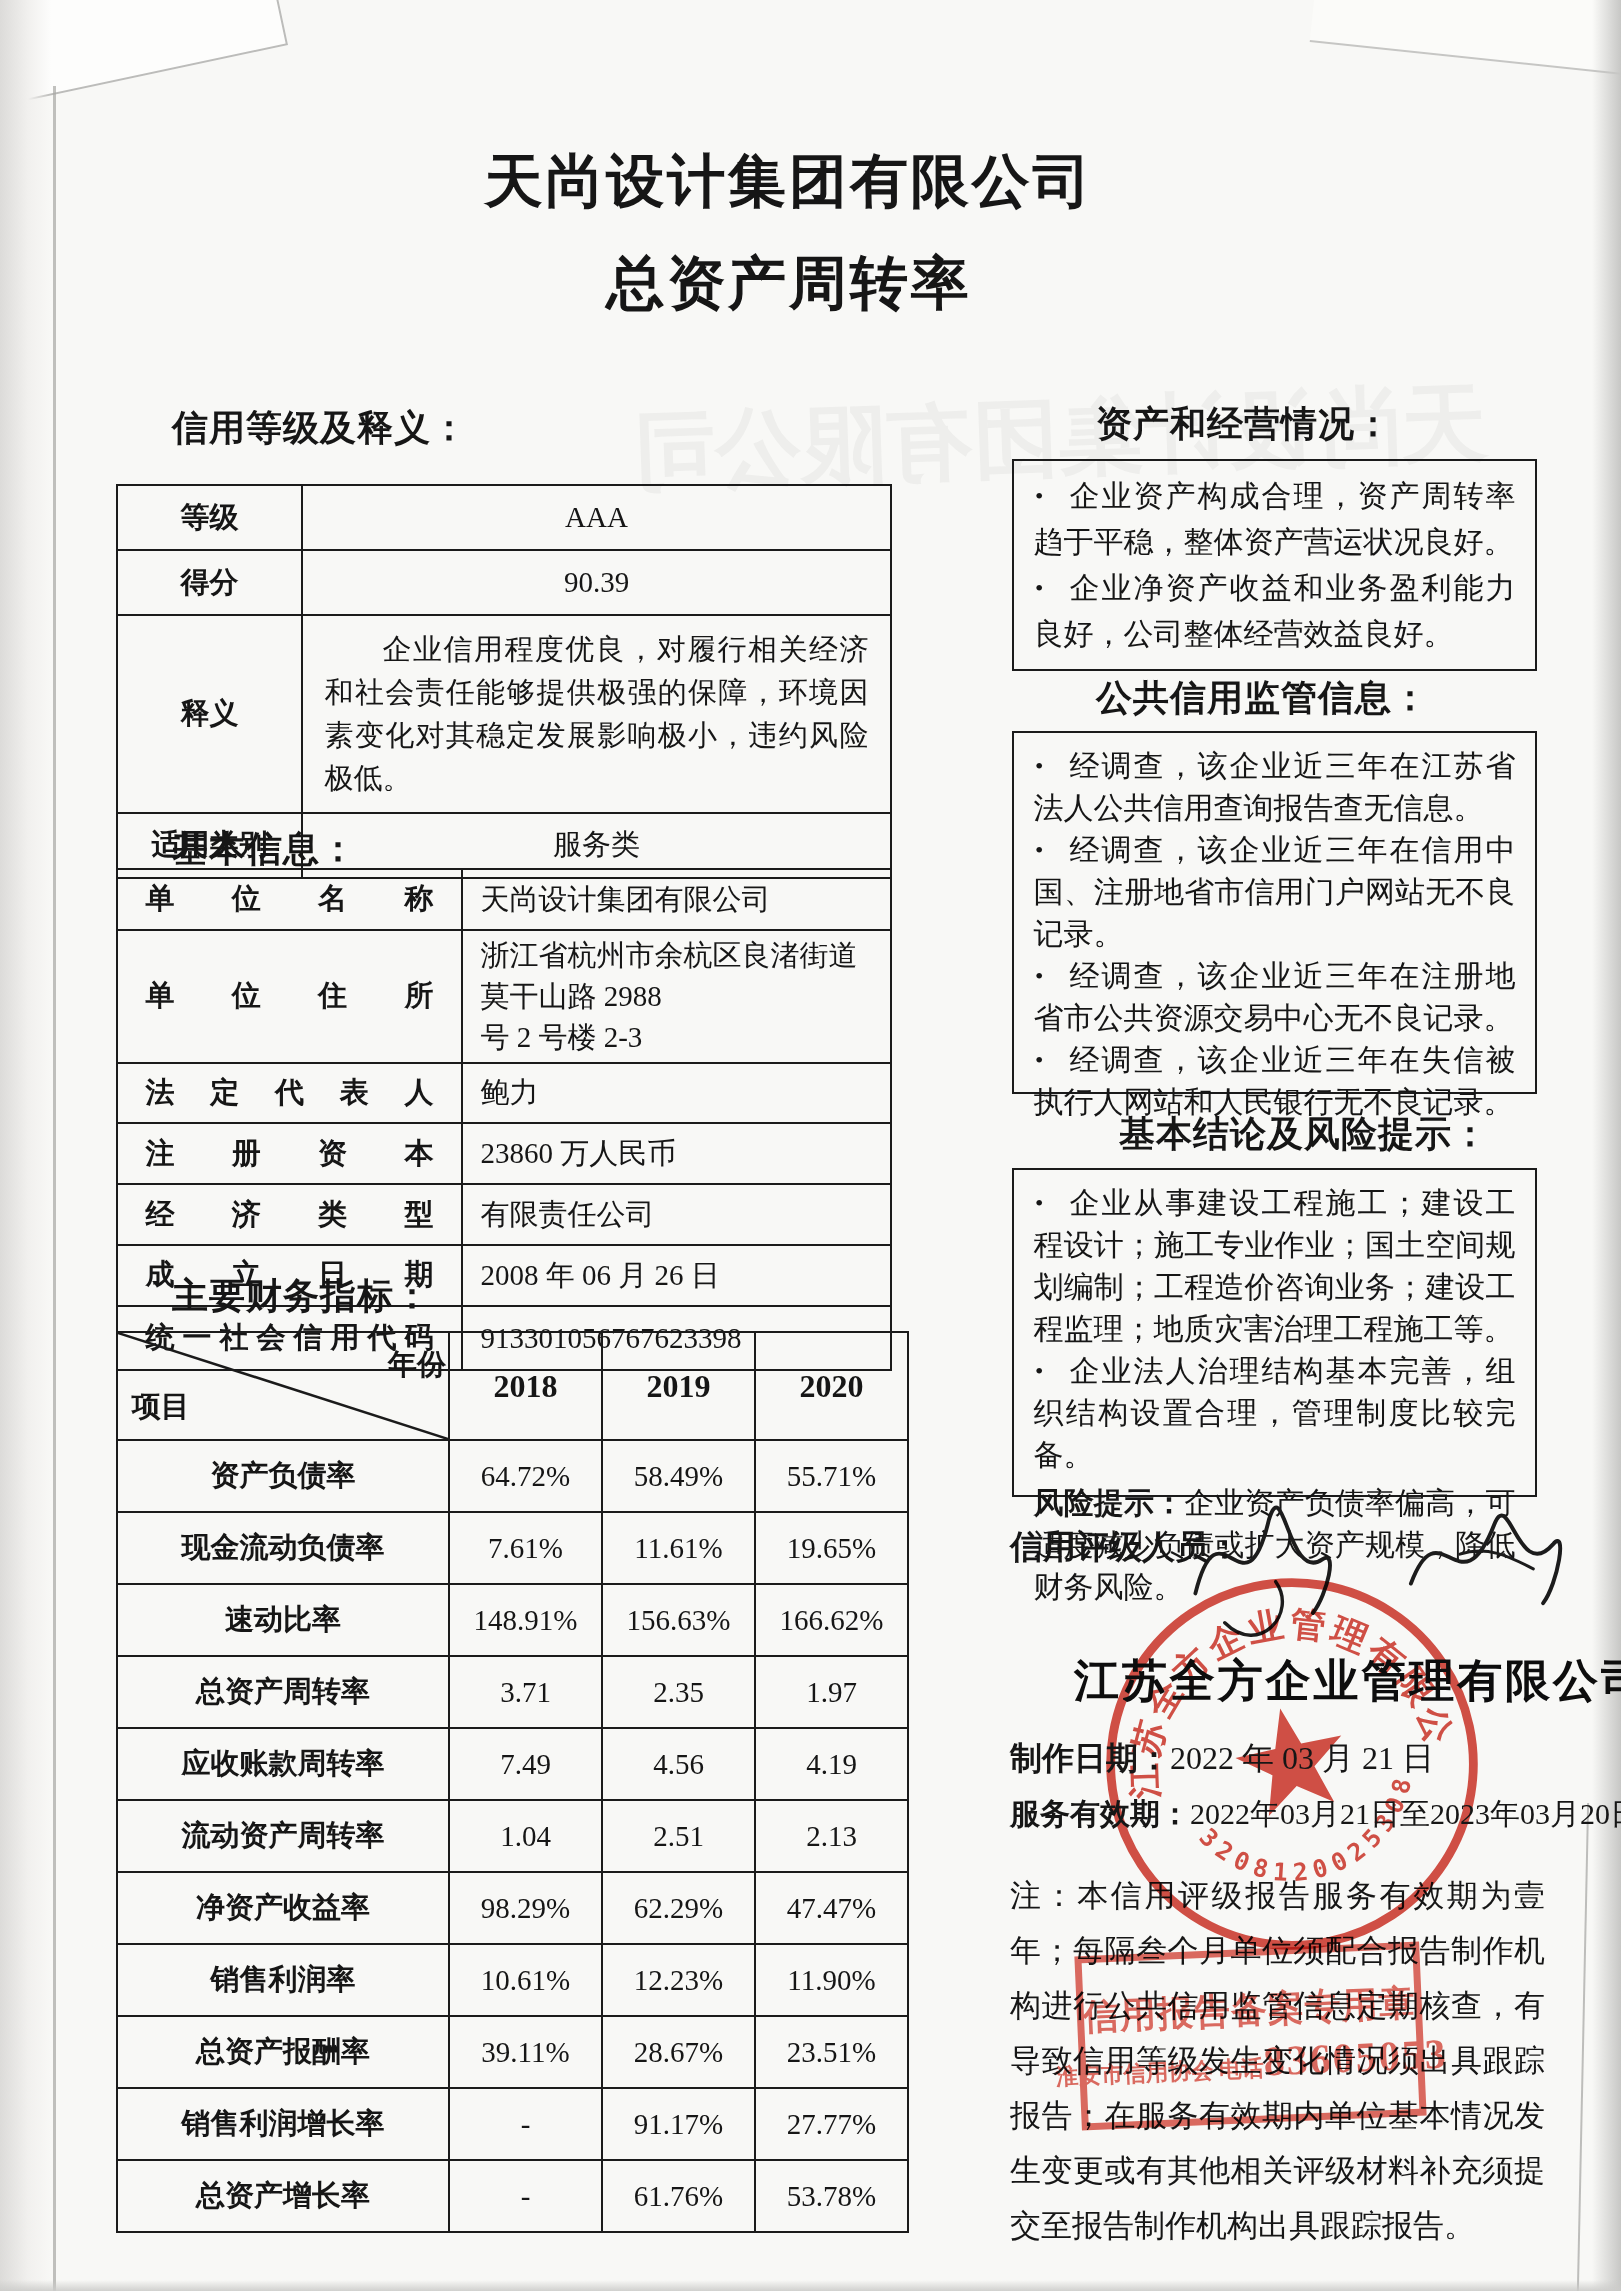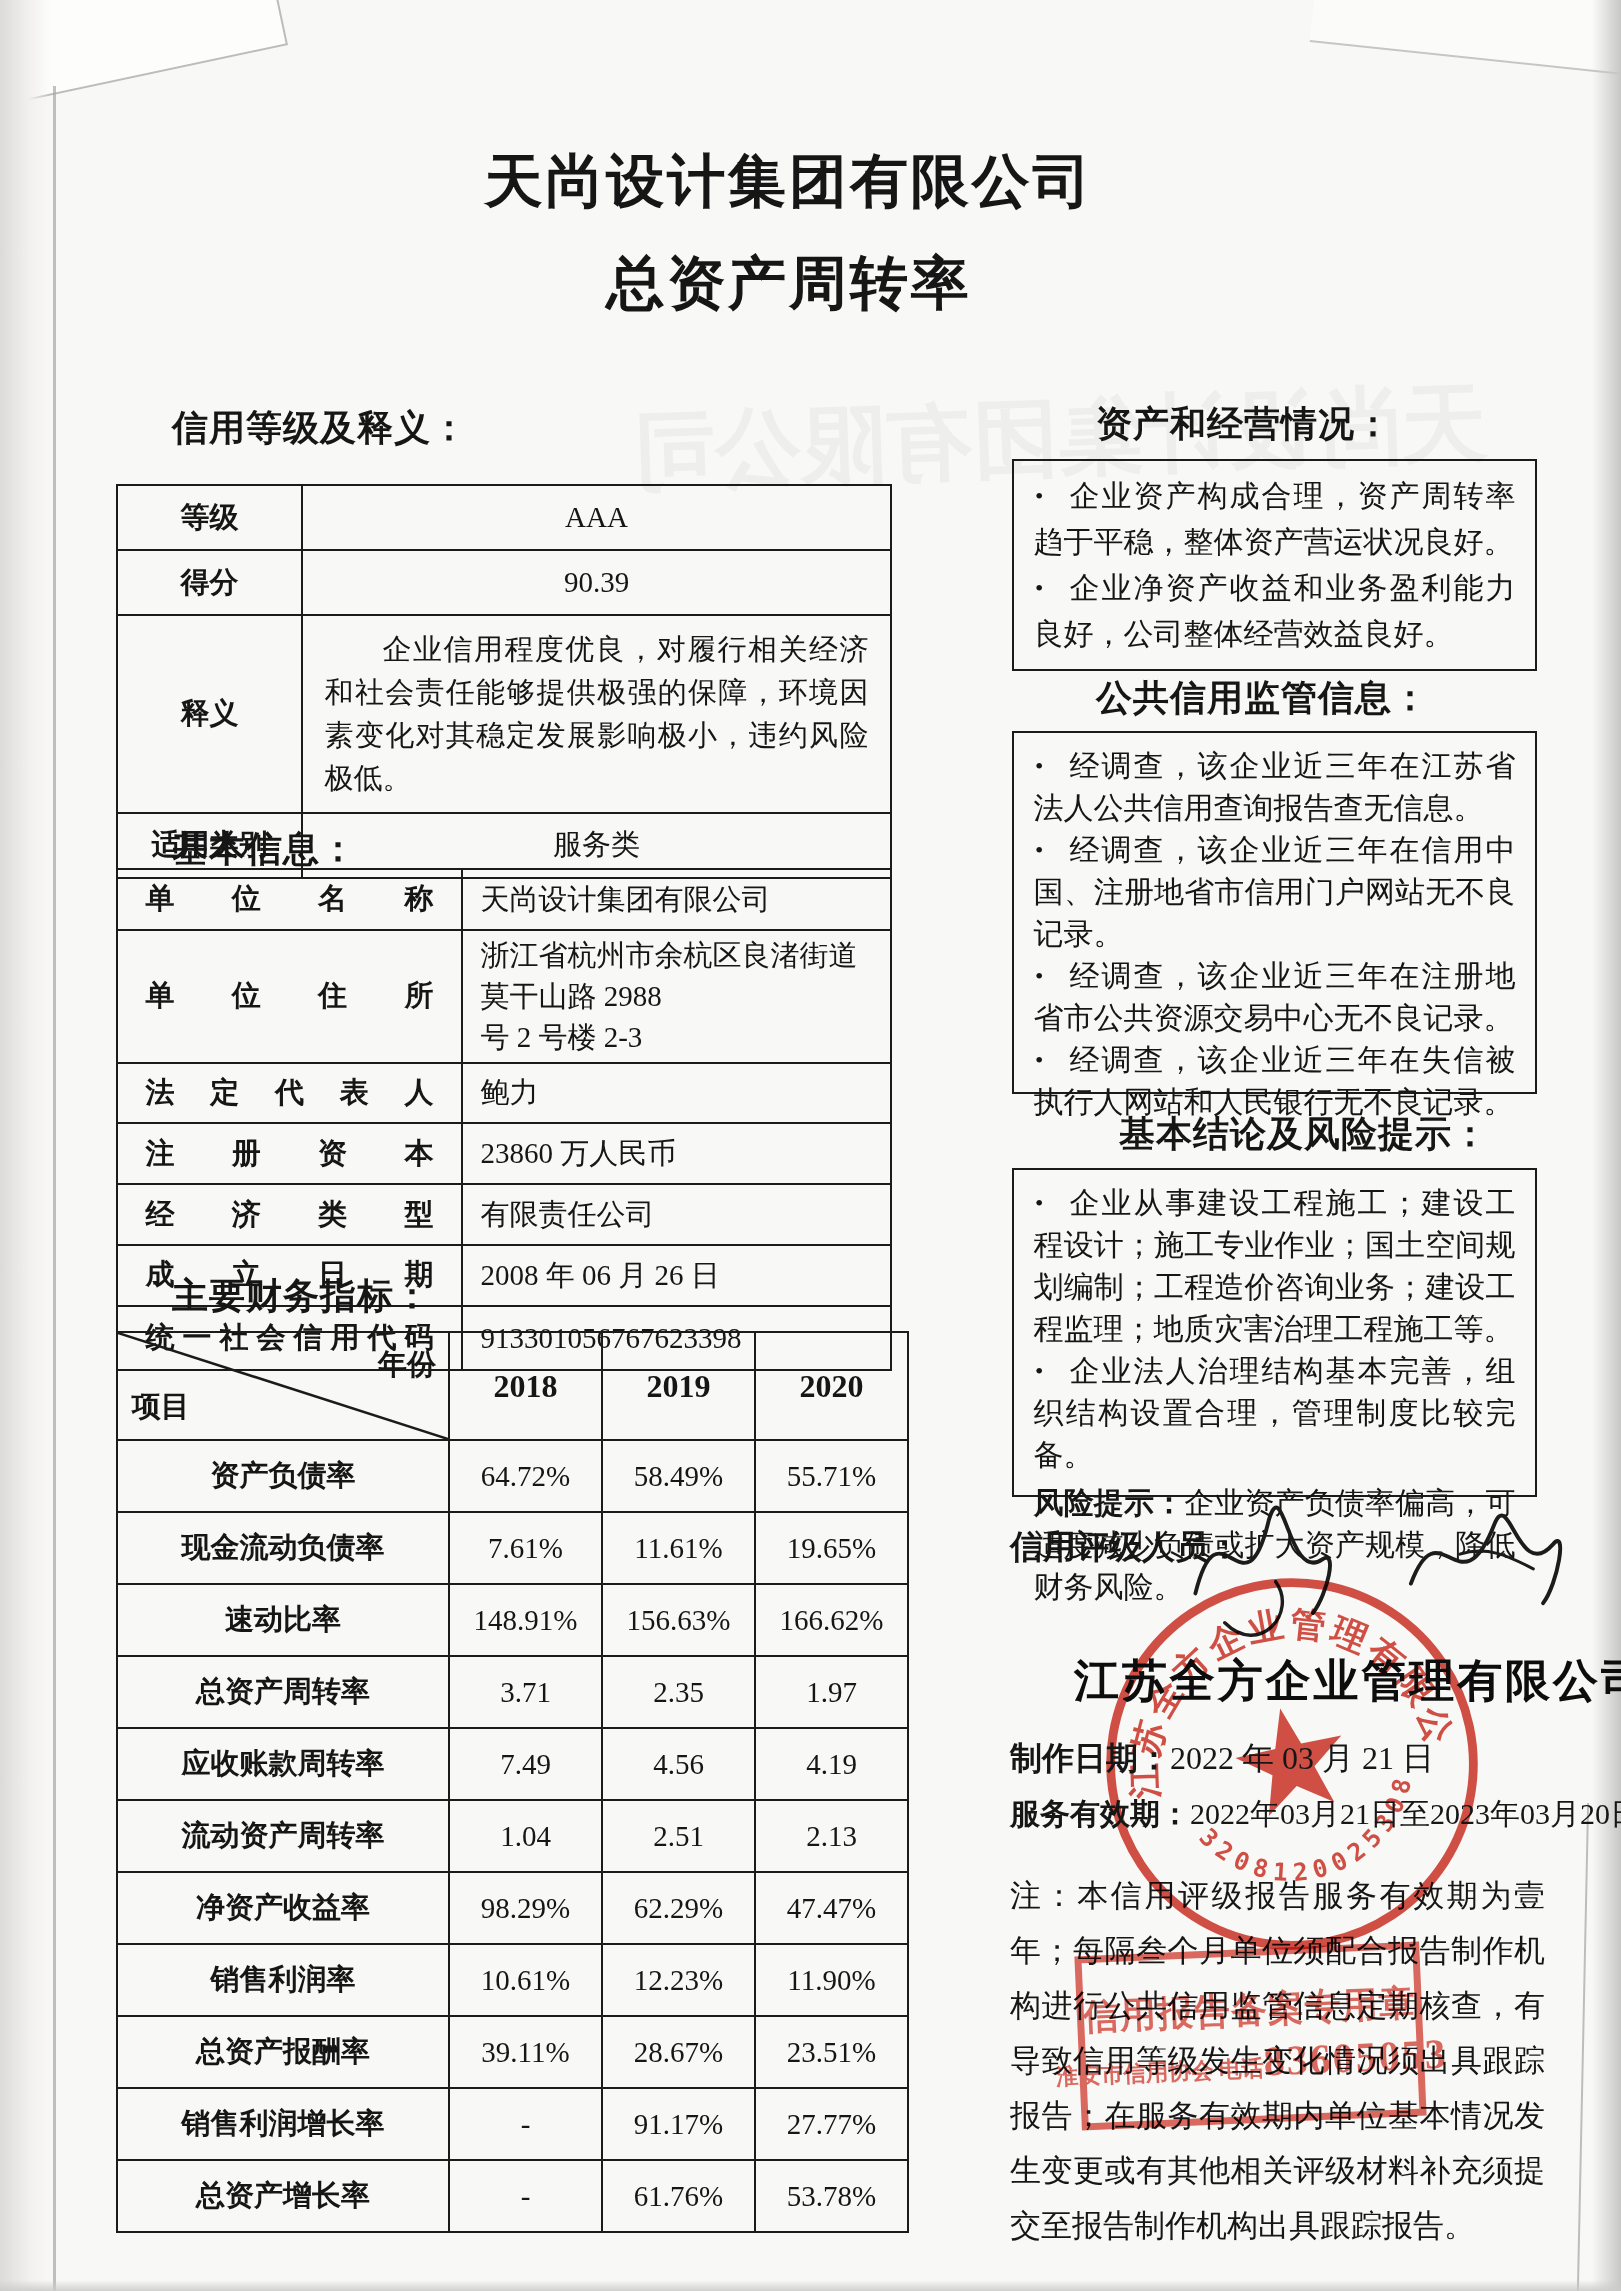--- a/index.html
+++ b/index.html
@@ -51,21 +51,21 @@
   .t2 tr:nth-child(7) td{height:55px;}
 
   .t3{position:absolute;left:116px;top:1331px;width:777px;}
   .t3 td{text-align:center;height:68px;}
   .t3 .lbl{width:330px;}
   .t3 .yc{width:149px;}
   .t3 tr.hd td{height:104px;}
   .t3 .yr{font-weight:700;font-size:32px;}
   .diagcell{position:relative;padding:0;}
   .diagcell svg{position:absolute;left:0;top:0;width:100%;height:100%;}
-  .diagcell .cw-top{position:absolute;right:12px;top:11.8px;font-size:29px;}
+  .diagcell .cw-top{position:absolute;right:2px;top:11.8px;font-size:29px;}
   .diagcell .cw-bot{position:absolute;left:13.7px;bottom:11.8px;font-size:29px;}
 
   
   .box{position:absolute;left:1012px;width:525px;border:2.9px solid #1b1b1b;box-sizing:border-box;
     padding:11.8px 19.6px;font-size:30px;text-align:justify;z-index:2;}
   .box1{top:459px;height:212px;line-height:46px;}
   .box2{top:731px;height:363px;line-height:42px;}
   .box3{top:1168px;height:329px;line-height:42px;}
   .bullet{display:inline-block;margin-right:23.5px;transform:scale(.8);}
   .risk{margin-top:5.9px;}

